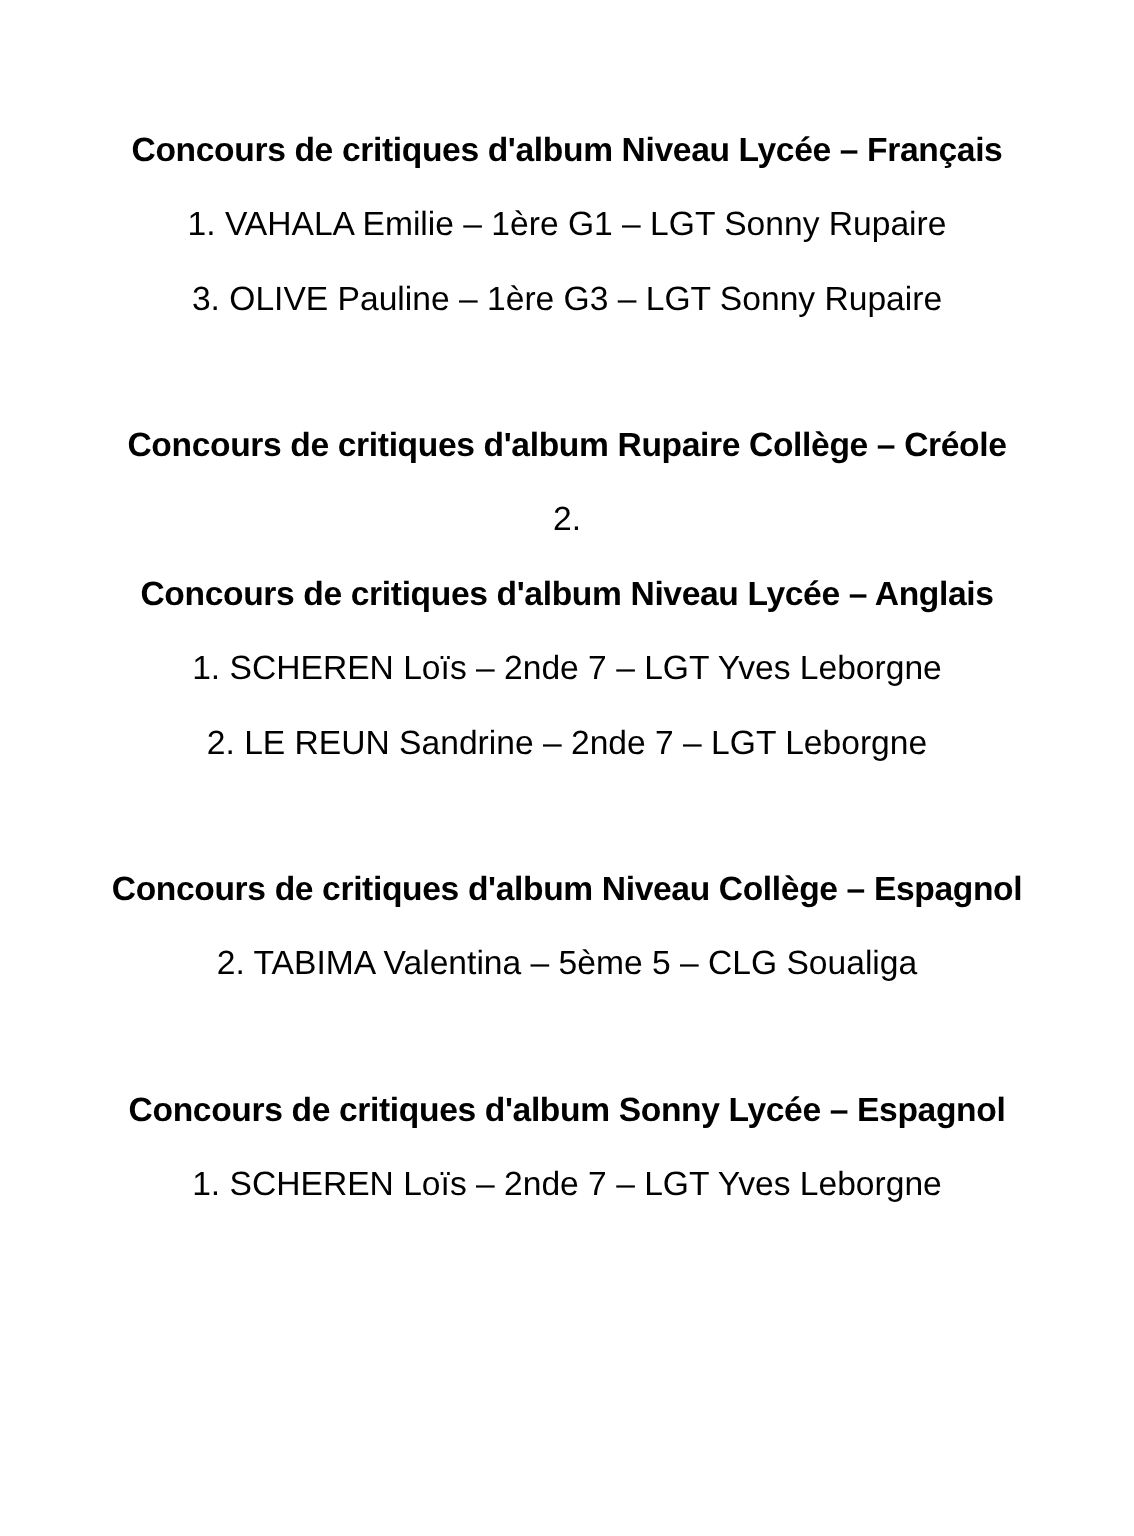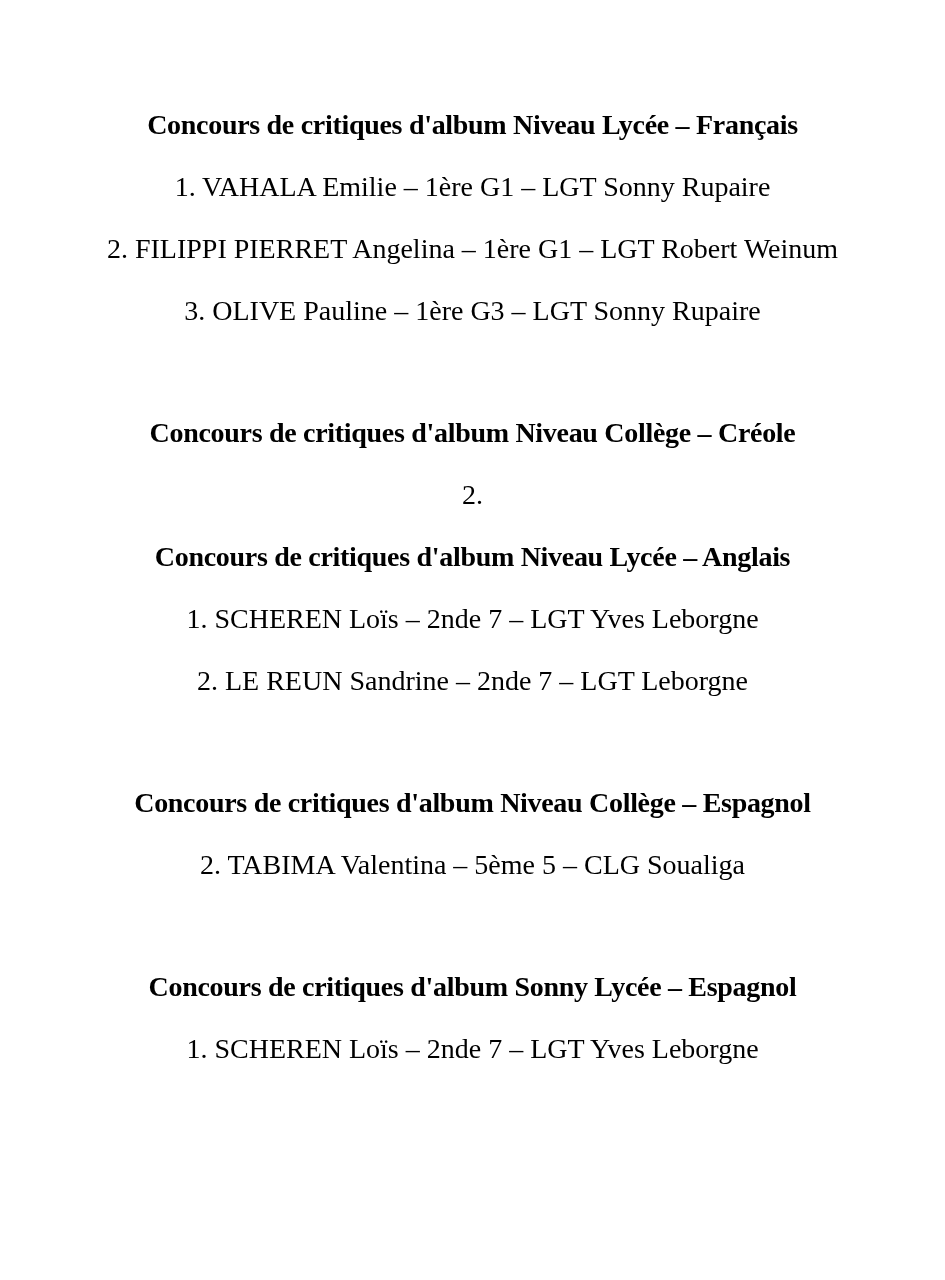--- a/index.html
+++ b/index.html
@@ -20,47 +20,45 @@
     height: 1280px;
     padding-top: 108px;
     text-align: center;
     background: #ffffff;
   }
   .line {
     margin: 28px 0 0 0;
     font-size: 28px;
     line-height: 34px;
     white-space: nowrap;
-    font-family: Liberation Serif, serif;
   }
   .heading {
     font-weight: bold;
     letter-spacing: -0.3px;
   }
   .section:first-child .heading {
     margin-top: 0;
   }
   .section-break .heading {
     margin-top: 88px;
   }
 </style>
 </head>
 <body>
 
 <div class="page">
 
   <div class="section">
     <div class="line heading">Concours de critiques d'album Niveau Lycée – Français</div>
     <div class="line">1. VAHALA Emilie – 1ère G1 – LGT Sonny Rupaire</div>
-    <div class="line">2. FILIPPI PIERRET Angelina – 1ère G1 – LGT Robert Weinum</div>
     <div class="line">3. OLIVE Pauline – 1ère G3 – LGT Sonny Rupaire</div>
   </div>
 
   <div class="section section-break">
-    <div class="line heading">Concours de critiques d'album Niveau Collège – Créole</div>
+    <div class="line heading">Concours de critiques d'album Rupaire Collège – Créole</div>
     <div class="line">2.</div>
   </div>
 
   <div class="section">
     <div class="line heading">Concours de critiques d'album Niveau Lycée – Anglais</div>
     <div class="line">1. SCHEREN Loïs – 2nde 7 – LGT Yves Leborgne</div>
     <div class="line">2. LE REUN Sandrine – 2nde 7 – LGT Leborgne</div>
   </div>
 
   <div class="section section-break">

